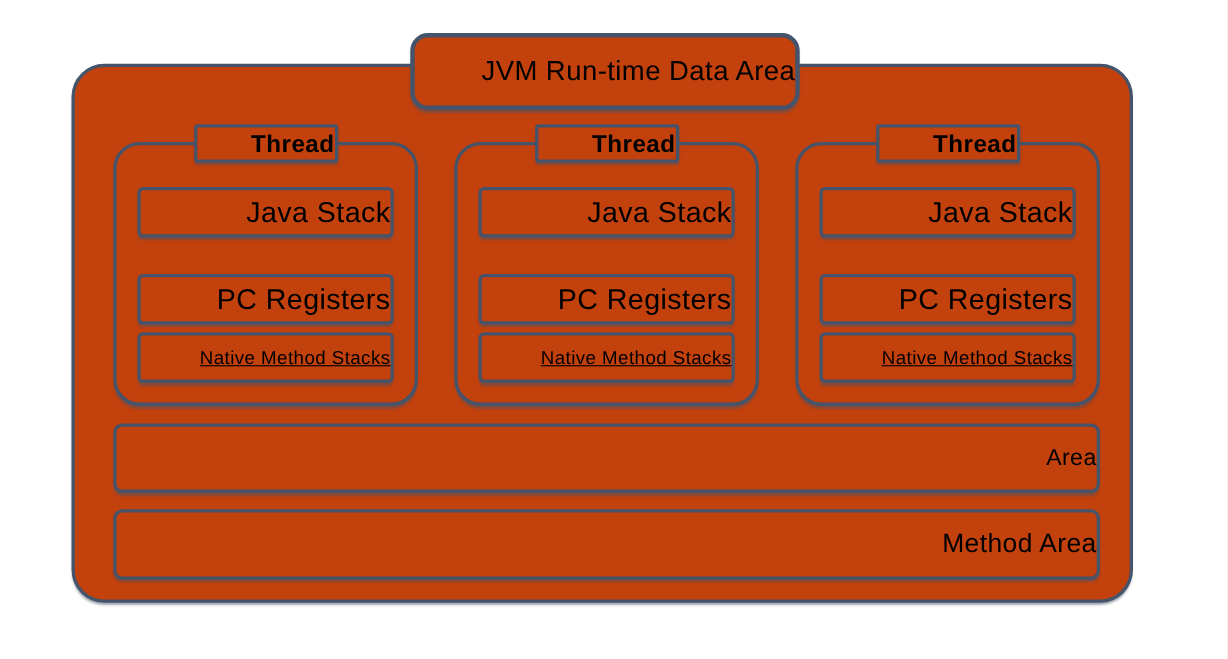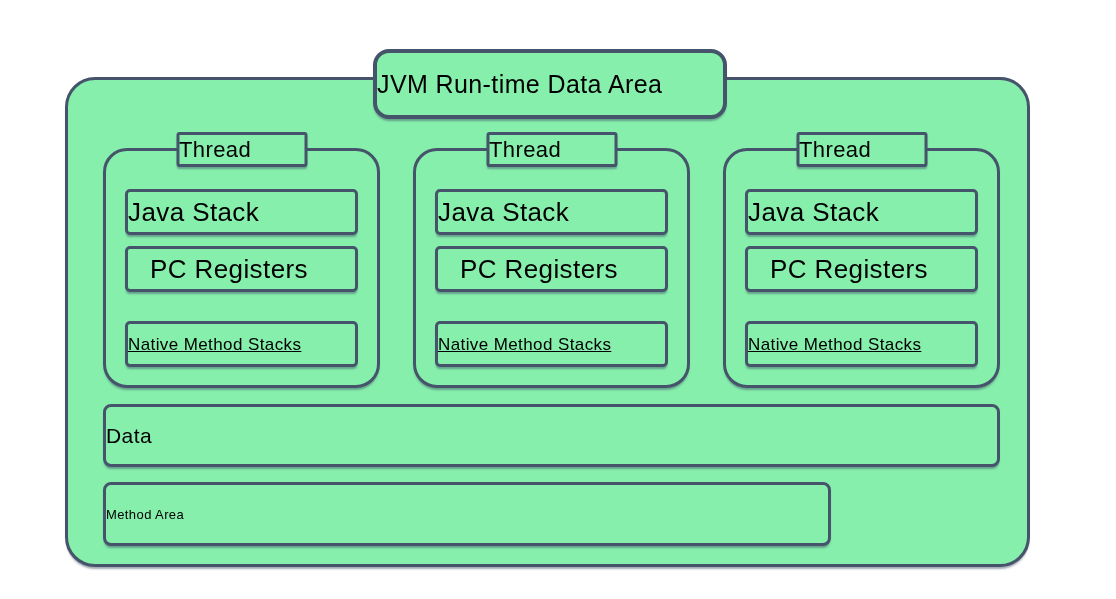--- a/index.html
+++ b/index.html
@@ -14,27 +14,26 @@
   }
   .stage {
     position: relative;
     width: 1116px;
     height: 599px;
     background: var(--background, #ffffff);
   }
   .shape {
     position: absolute;
     box-sizing: border-box;
-    background: #86efac;
+    background: #c2410c;
     border: 3px solid var(--line, #45546A);
     display: flex;
     align-items: center;
-    justify-content: flex-start;
+    justify-content: flex-end;
     box-shadow: 0 3px 2px -1px rgba(69, 84, 106, 0.5);
-    margin-top: 19px;
   }
   .txt {
     white-space: nowrap;
     letter-spacing: 0.4px;
     line-height: 1;
   }
 
   
   .outer {
     left: 65px; top: 58px;
@@ -68,44 +67,45 @@
     border-radius: 24px;
   }
   .thread-label {
     left: 50%;
     transform: translateX(-50%);
     top: 0;
     width: 131px; height: 35px;
     border-width: 3px;
     border-radius: 3px;
     font-size: 22px;
+    font-weight: bold;
   }
   .mini {
     left: 22px;
     width: 233px;
     height: 46px;
     border-radius: 5px;
     font-size: 26px;
   }
   .mini.row0 { top: 57px; }
-  .mini.row1 { top: 114px; padding-left: 22px; }
+  .mini.row1 { top: 136px; padding-left: 22px; }
   .mini.row2 { top: 189px; font-size: 17px; text-decoration: underline; }
 
   
   .heap-box {
     left: 103px; top: 385px;
     width: 897px; height: 63px;
     border-radius: 8px;
     font-size: 21px;
   }
   .method-area-box {
     left: 103px; top: 463px;
-    width: 728px; height: 64px;
+    width: 897px; height: 64px;
     border-radius: 8px;
-    font-size: 13px;
+    font-size: 24px;
   }
 </style>
 </head>
 <body>
 
 <div class="stage">
 
   <div class="shape outer"></div>
 
   <div class="shape title-box">
@@ -154,19 +154,19 @@
     </div>
     <div class="shape mini row1">
       <span class="txt">PC Registers</span>
     </div>
     <div class="shape mini row2">
       <span class="txt">Native Method Stacks</span>
     </div>
   </div>
 
   <div class="shape heap-box">
-    <span class="txt">Data</span>
+    <span class="txt">Area</span>
   </div>
   <div class="shape method-area-box">
     <span class="txt">Method Area</span>
   </div>
 
 </div>
 
 </body></html>

